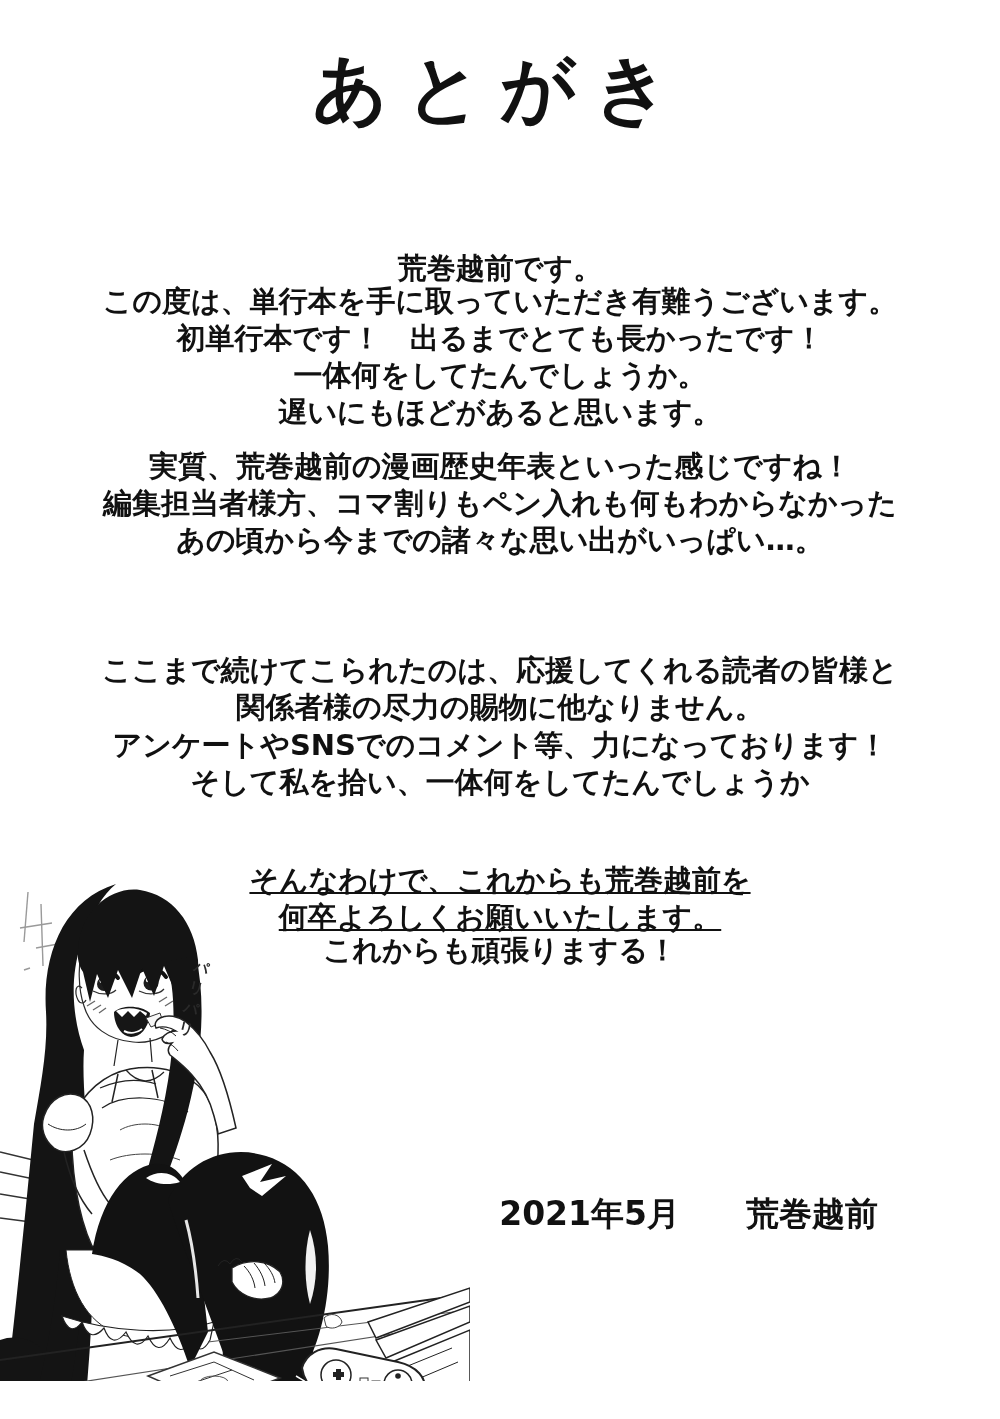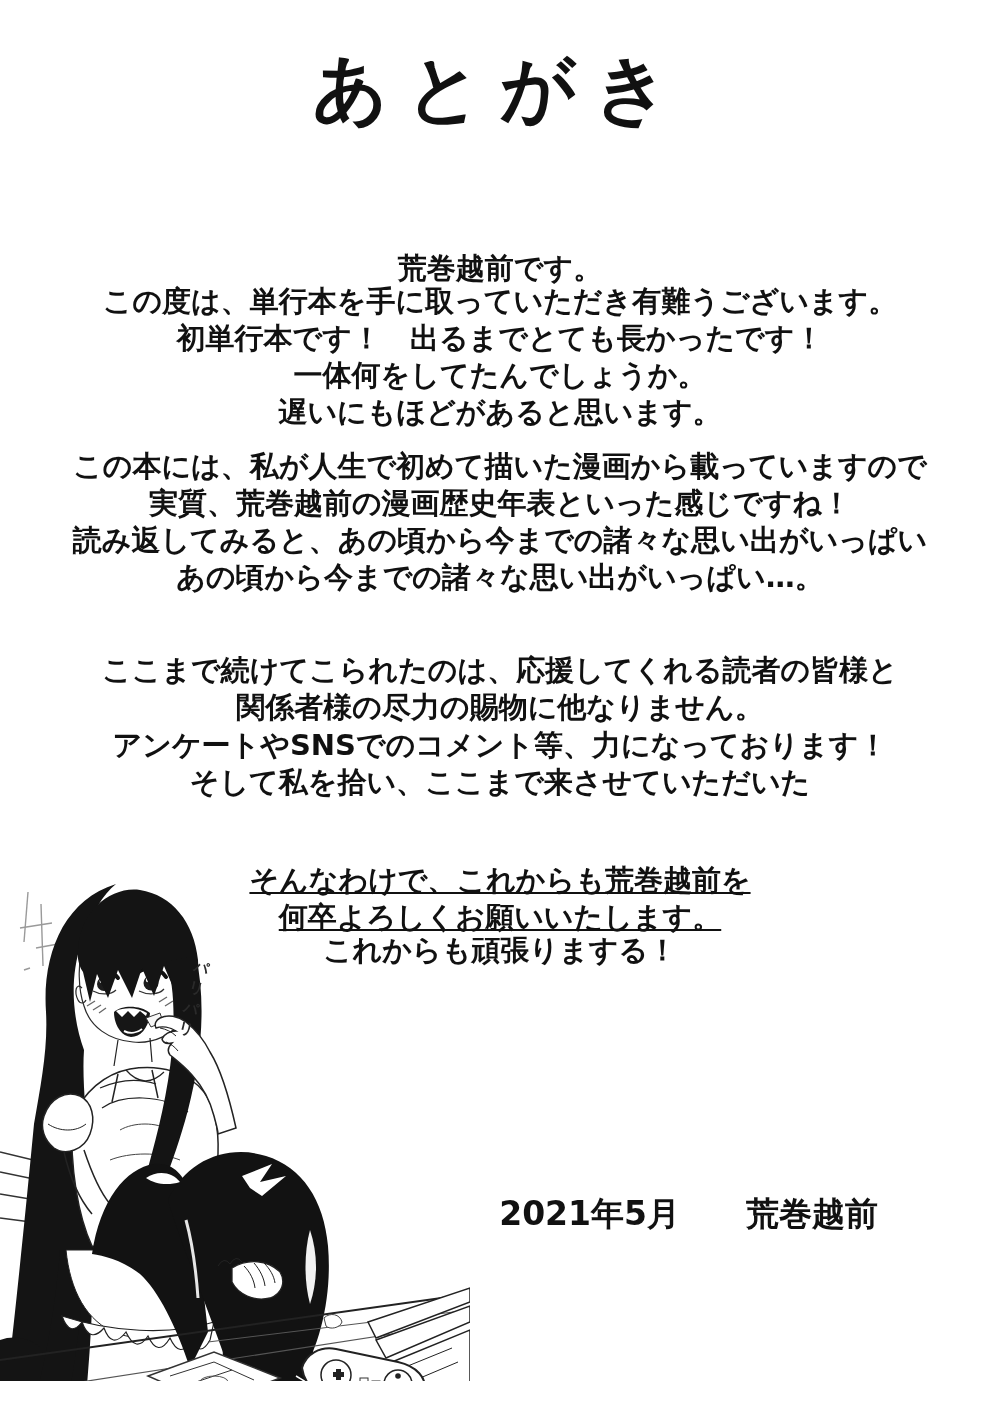--- a/index.html
+++ b/index.html
@@ -46,34 +46,33 @@
   </p>
 
   <p class="para p1">
     <span class="line">この度は、単行本を手に取っていただき有難うございます。</span>
     <span class="line">初単行本です！　出るまでとても長かったです！</span>
     <span class="line">一体何をしてたんでしょうか。</span>
     <span class="line">遅いにもほどがあると思います。</span>
   </p>
 
   <p class="para p2">
-    <span class="line">この本には、私が人生で初めて描いた漫画から載っていますので</span>
     <span class="line">実質、荒巻越前の漫画歴史年表といった感じですね！</span>
-    <span class="line">読み返してみると、あの頃から今までの諸々な思い出がいっぱい</span>
+    <span class="line">編集担当者様方、コマ割りもペン入れも何もわからなかった</span>
     <span class="line">あの頃から今までの諸々な思い出がいっぱい…。</span>
   </p>
 
   <p class="para p3">
     <span class="line">ここまで続けてこられたのは、応援してくれる読者の皆様と</span>
     <span class="line">関係者様の尽力の賜物に他なりません。</span>
   </p>
 
   <p class="para p4">
     <span class="line">アンケートやSNSでのコメント等、力になっております！</span>
-    <span class="line">そして私を拾い、ここまで来させていただいた</span>
+    <span class="line">そして私を拾い、一体何をしてたんでしょうか</span>
   </p>
 
   <p class="para p5">
     <span class="line">そんなわけで、これからも荒巻越前を</span>
     <span class="line">何卒よろしくお願いいたします。</span>
   </p>
 
   <p class="para p6">
     <span class="line">これからも頑張りまする！</span>
   </p>

